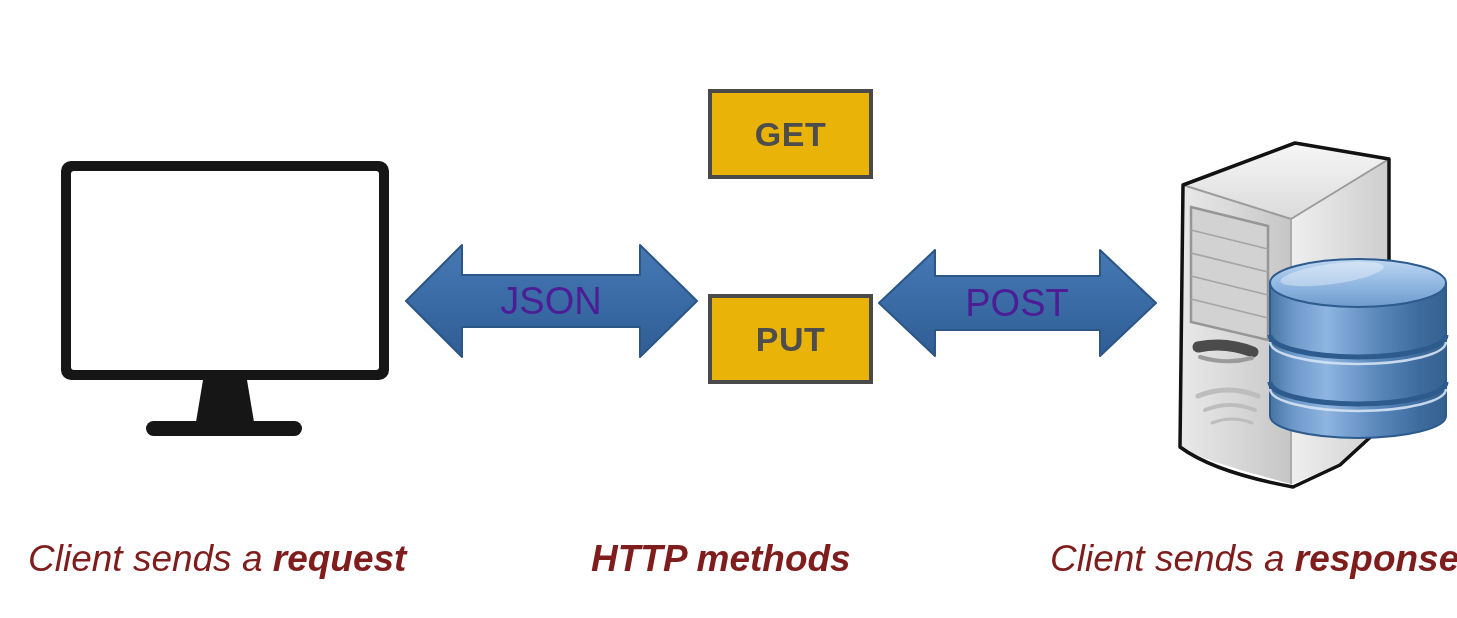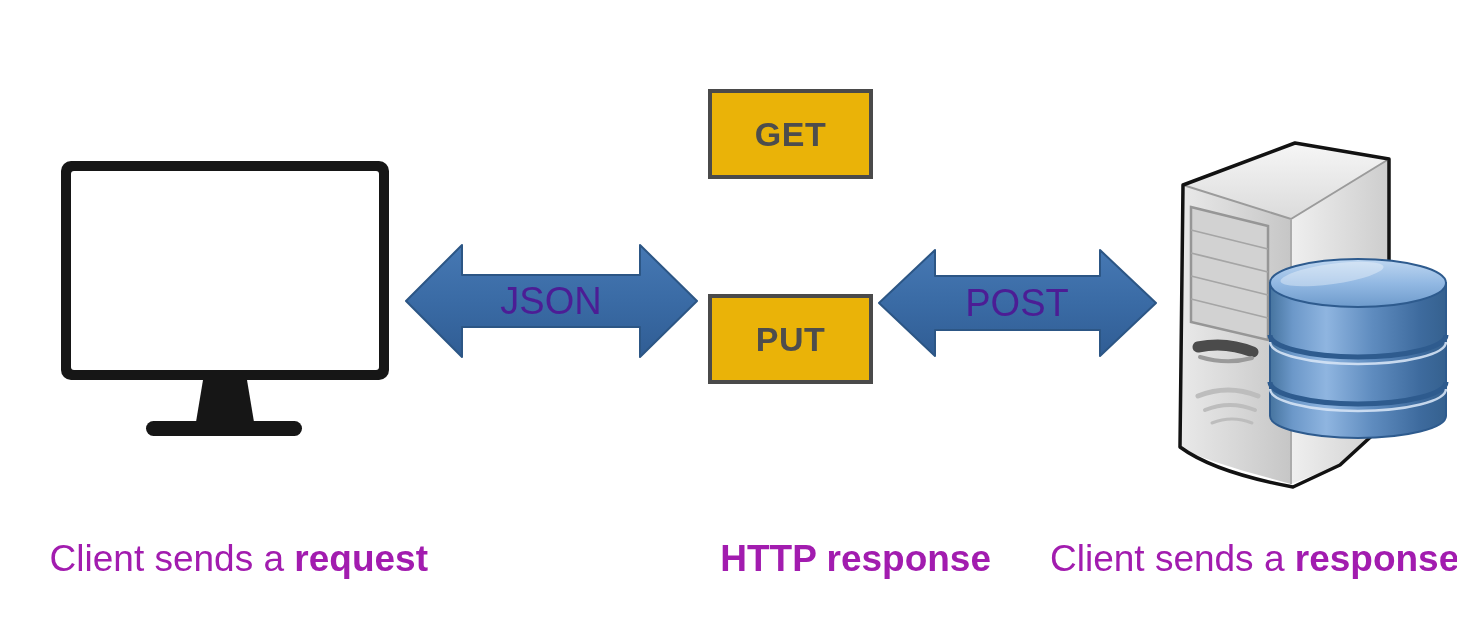--- a/index.html
+++ b/index.html
@@ -20,22 +20,23 @@
     display:flex;align-items:center;justify-content:center;
     font-weight:bold;font-size:34px;color:#4D4D4D;
     letter-spacing:0.5px;
   }
   .arrow-label{
     position:absolute;width:200px;text-align:center;
     color:#4c1d95;font-size:38px;line-height:40px;
   }
   .caption{
     position:absolute;width:400px;top:536px;
-    text-align:right;color:#a21caf;font-size:37px;line-height:46px;
+    text-align:left;color:#7f1d1d;font-size:37px;line-height:46px;
     white-space:nowrap;
+    font-style:italic;
   }
   .caption .bold-word{font-weight:700;}
   .caption-bold{font-weight:700;}
 </style>
 </head>
 <body>
 
 <div class="canvas">
 
   <svg class="diagram-svg" width="1457" height="618" viewBox="0 0 1457 618">
@@ -130,19 +131,19 @@
   <div class="method-box" style="top:89px">GET</div>
   <div class="method-box" style="top:294px">PUT</div>
 
   <div class="arrow-label" style="left:451px;top:281px">JSON</div>
   <div class="arrow-label" style="left:917px;top:283px">POST</div>
 
   <div class="caption" style="left:28px">
     <span>Client sends a </span><span class="bold-word">request</span>
   </div>
 
-  <div class="caption caption-bold" style="left:591px">HTTP response</div>
+  <div class="caption caption-bold" style="left:591px">HTTP methods</div>
 
   <div class="caption" style="left:1050px">
     <span>Client sends a </span><span class="bold-word">response</span>
   </div>
 
 </div>
 
 </body></html>

